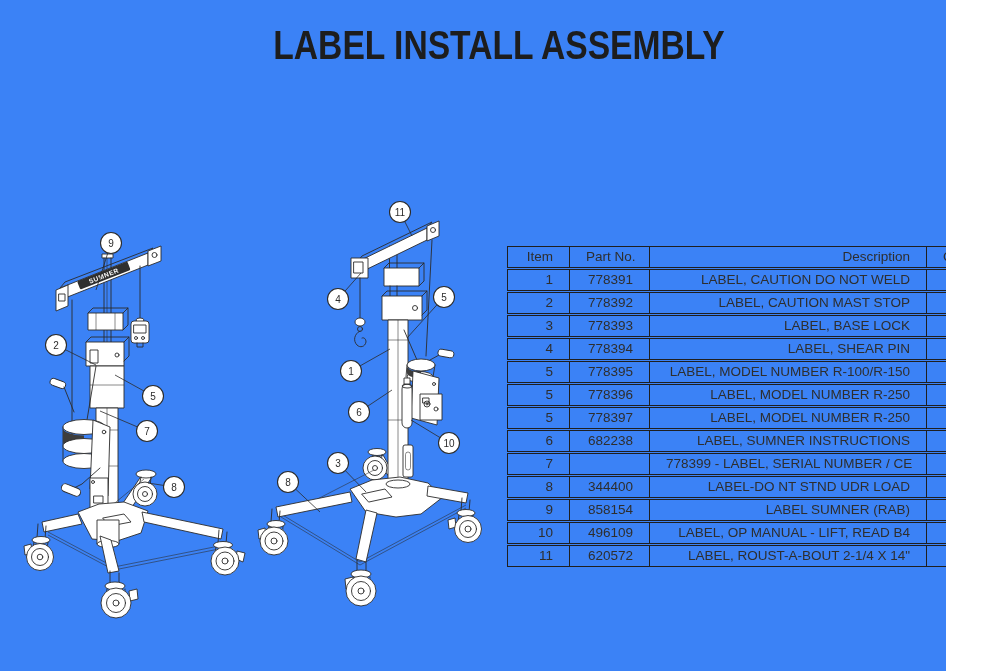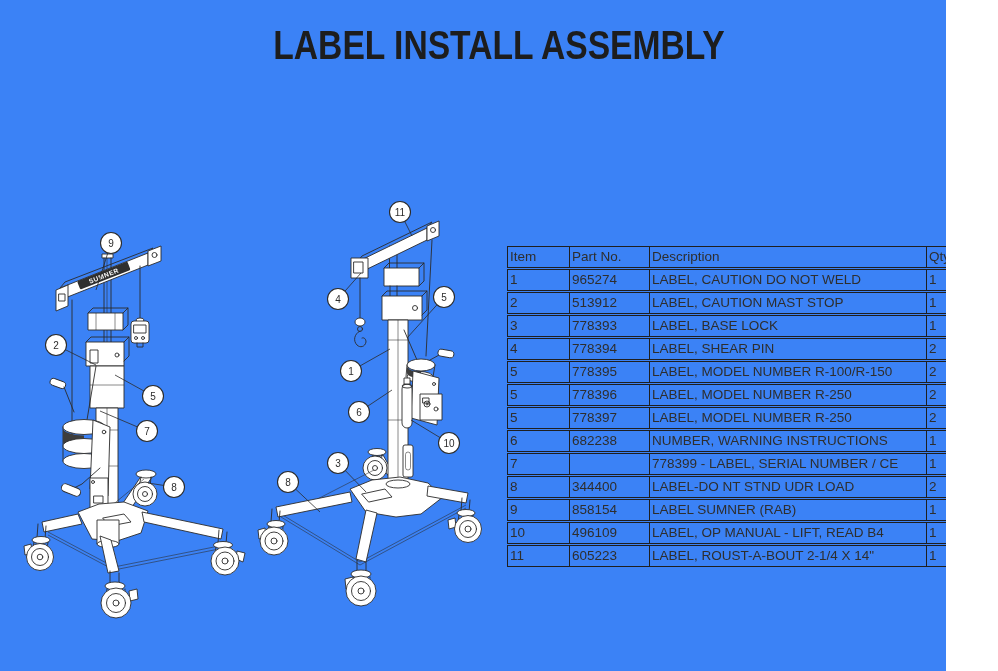--- a/index.html
+++ b/index.html
@@ -22,21 +22,21 @@
   #diagram .callout-text{fill:#2b2b2b;font-size:10px;font-family:"Liberation Sans",sans-serif;text-anchor:middle;}
   
   #parts-table-wrap{position:absolute;left:507px;top:245px;width:467px;}
   table#parts{border-collapse:separate;border-spacing:0 1px;table-layout:fixed;width:467px;
          font-size:13.5px;color:#2e2e2e;}
   table#parts col.c-item{width:62px;}
   table#parts col.c-part{width:80px;}
   table#parts col.c-desc{width:277px;}
   table#parts col.c-qty{width:48px;}
   table#parts th,table#parts td{
-      height:20px;line-height:20px;padding:0 2px;text-align:left;vertical-align:middle;
+      height:20px;line-height:20px;padding:0 16px;text-align:right;vertical-align:middle;
       border-top:1.6px solid #1f1f1f;border-bottom:1.6px solid #1f1f1f;border-left:1.6px solid #1f1f1f;
       overflow:hidden;white-space:nowrap;font-weight:normal;}
   table#parts th:last-child,table#parts td:last-child{border-right:1.6px solid #1f1f1f;}
 </style>
 </head>
 <body>
 
 <div id="page">
 
   <div id="title">LABEL INSTALL ASSEMBLY</div>
@@ -332,27 +332,27 @@
         <tr>
           <th>Item</th>
           <th>Part No.</th>
           <th>Description</th>
           <th>Qty</th>
         </tr>
       </thead>
       <tbody>
           <tr>
             <td>1</td>
-            <td>965274</td>
+            <td>778391</td>
             <td>LABEL, CAUTION DO NOT WELD</td>
             <td>1</td>
           </tr>
           <tr>
             <td>2</td>
-            <td>513912</td>
+            <td>778392</td>
             <td>LABEL, CAUTION MAST STOP</td>
             <td>1</td>
           </tr>
           <tr>
             <td>3</td>
             <td>778393</td>
             <td>LABEL, BASE LOCK</td>
             <td>1</td>
           </tr>
           <tr>
@@ -375,21 +375,21 @@
           </tr>
           <tr>
             <td>5</td>
             <td>778397</td>
             <td>LABEL, MODEL NUMBER R-250</td>
             <td>2</td>
           </tr>
           <tr>
             <td>6</td>
             <td>682238</td>
-            <td>NUMBER, WARNING INSTRUCTIONS</td>
+            <td>LABEL, SUMNER INSTRUCTIONS</td>
             <td>1</td>
           </tr>
           <tr>
             <td>7</td>
             <td></td>
             <td>778399 - LABEL, SERIAL NUMBER / CE</td>
             <td>1</td>
           </tr>
           <tr>
             <td>8</td>
@@ -404,21 +404,21 @@
             <td>1</td>
           </tr>
           <tr>
             <td>10</td>
             <td>496109</td>
             <td>LABEL, OP MANUAL - LIFT, READ B4</td>
             <td>1</td>
           </tr>
           <tr>
             <td>11</td>
-            <td>605223</td>
+            <td>620572</td>
             <td>LABEL, ROUST-A-BOUT 2-1/4 X 14"</td>
             <td>1</td>
           </tr>
         </tbody>
     </table>
   </div>
 
 </div>
 
 </body></html>

